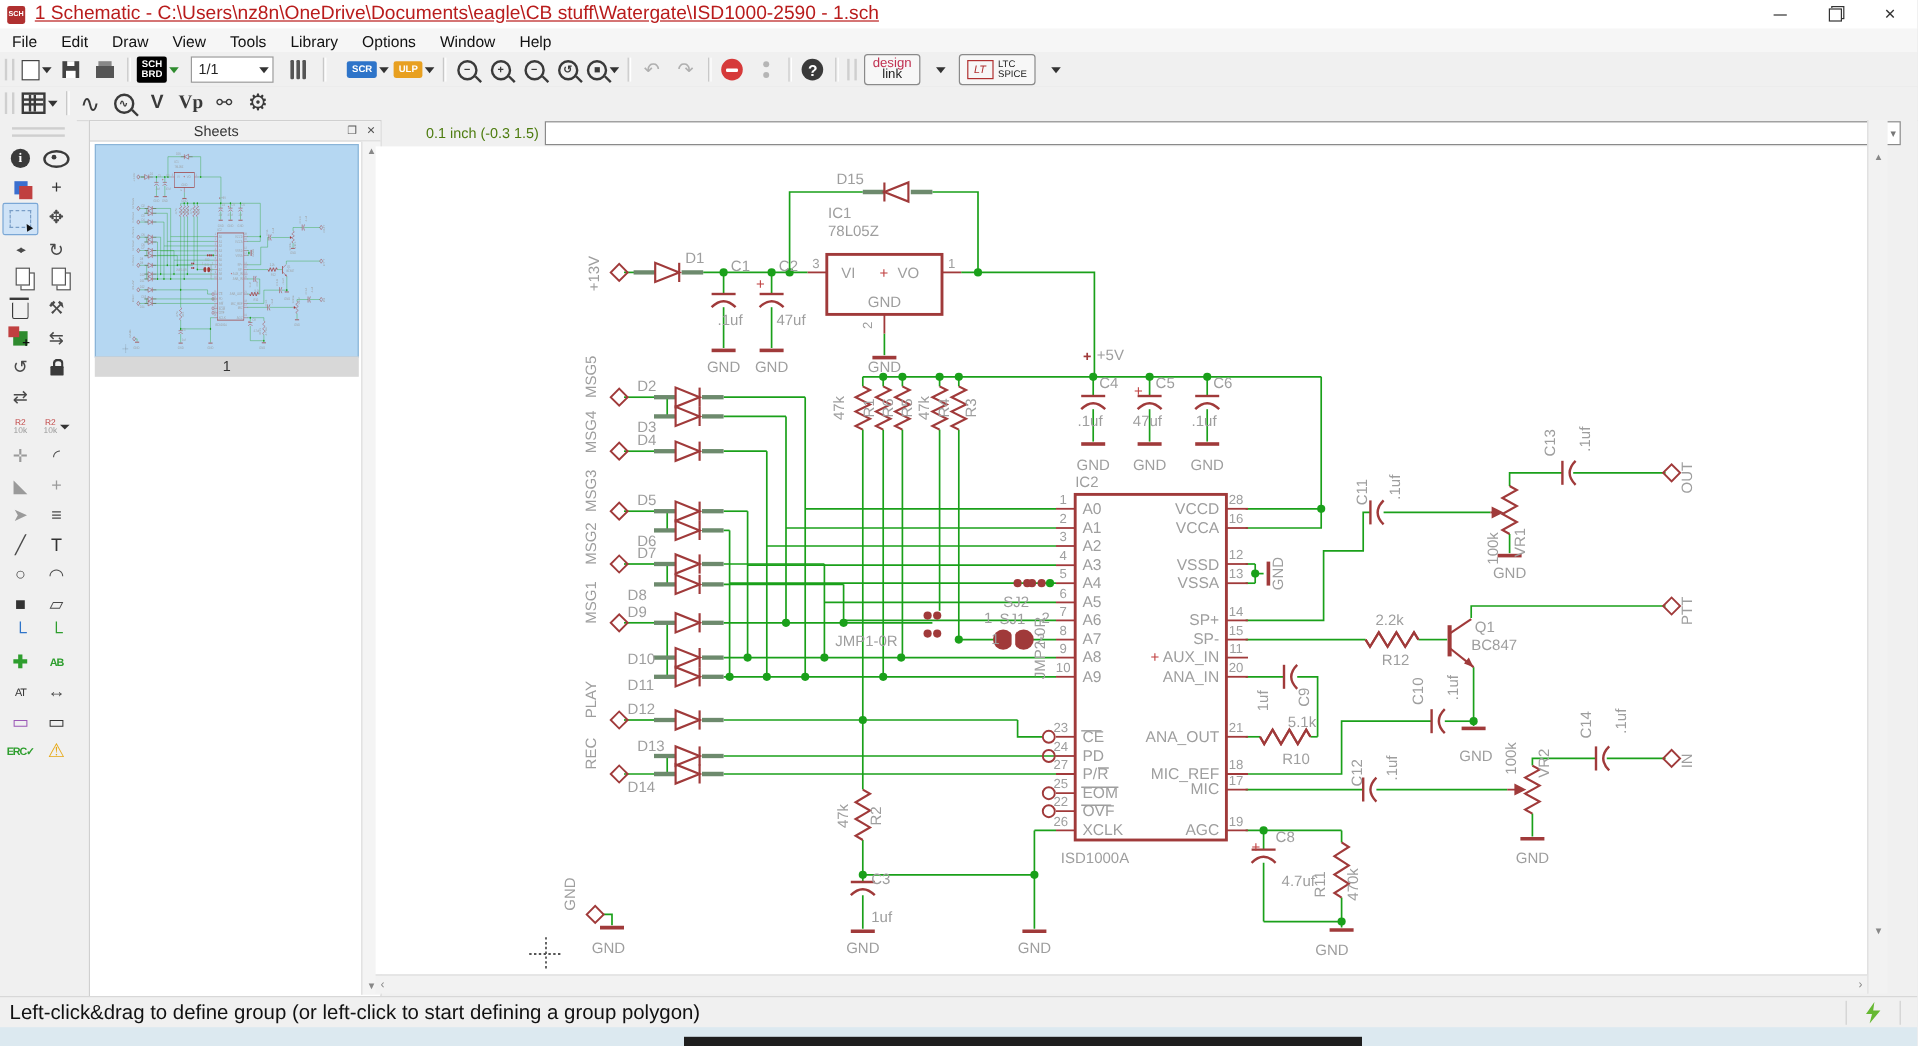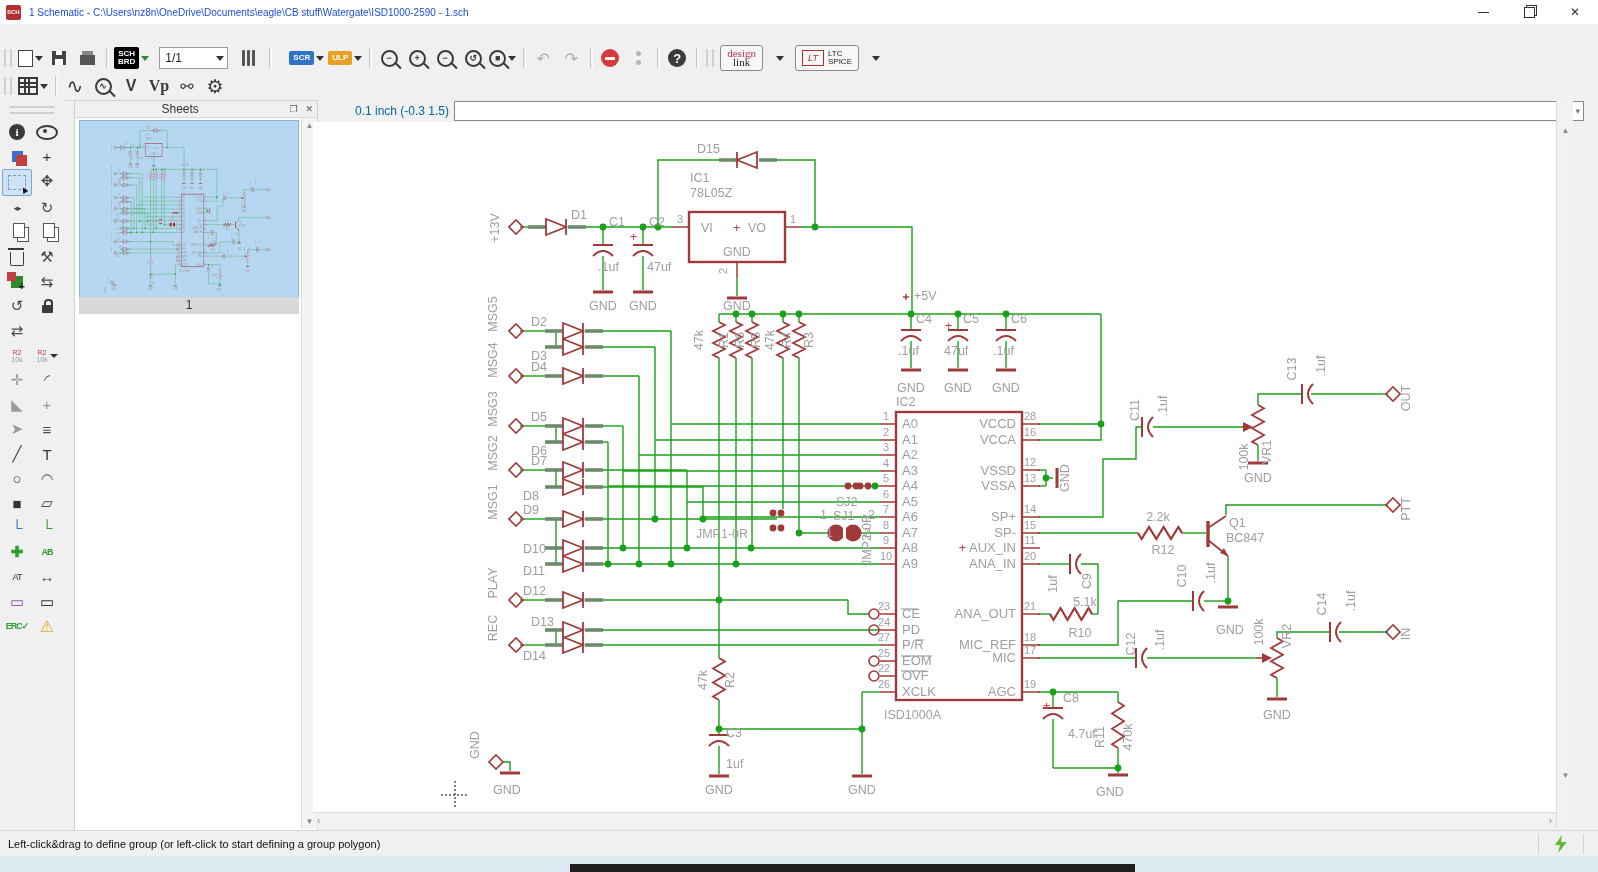--- a/index.html
+++ b/index.html
@@ -1,21 +1,21 @@
 <!DOCTYPE html>
 <html><head>
 <meta charset="utf-8">
 <style>
   html,body{margin:0;padding:0;background:#e8e8e8;font-family:"Liberation Sans",sans-serif;}
   #app{position:relative;width:1598px;height:872px;background:#f0f0f0;overflow:hidden;font-size:13px;color:#222;}
   
   #titlebar{position:absolute;left:0;top:0;width:1598px;height:24px;background:#ffffff;display:flex;align-items:center;}
   #appicon{width:15px;height:15px;margin:0 8px 0 6px;background:#b03030;border-radius:2px;position:relative;}
   #appicon::after{content:"SCH";position:absolute;left:1px;top:4px;font-size:6px;color:#fff;font-weight:bold;}
-  #title{font-size:10px;color:#1d4ed8;}
+  #title{font-size:16px;color:#b91c1c;text-decoration:underline;}
   #winbtns{margin-left:auto;display:flex;height:24px;}
   .winbtn{width:46px;height:24px;display:flex;align-items:center;justify-content:center;color:#333;font-size:12px;}
   .winbtn .min{display:inline-block;width:11px;border-bottom:1px solid #333;}
   .winbtn .rest{display:inline-block;width:9px;height:9px;border:1px solid #333;box-shadow:2px -2px 0 -1px #fff,2px -2px 0 0 #333;}
   
   #menubar{position:absolute;left:0;top:24px;width:1598px;height:20px;background:#f6f6f6;border-bottom:1px solid #e2e2e2;display:flex;align-items:center;}
   .menuitem{padding:1px 10px;font-size:13px;color:#111;}
   
   #toolbar1{position:absolute;left:0;top:44px;width:1598px;height:28px;background:#f0f0f0;border-bottom:1px solid #e0e0e0;display:flex;align-items:center;}
   #toolbar2{position:absolute;left:0;top:72px;width:1598px;height:28px;background:#f0f0f0;border-bottom:1px solid #dadada;display:flex;align-items:center;}
@@ -30,40 +30,40 @@
   .badge.blue{background:#2e74c9;margin-left:12px;}
   .badge.orange{background:#e8a020;}
   .combo{width:62px;height:20px;border:1px solid #9a9a9a;background:#fff;display:flex;align-items:center;font-size:12px;padding-left:5px;margin:0 8px;}
   .combo .dd{margin-left:auto;margin-right:3px;}
   .stopbtn{width:18px;height:18px;border-radius:50%;background:#d63a3a;position:relative;}
   .stopbtn::after{content:"";position:absolute;left:4px;top:8px;width:10px;height:3px;background:#fff;border-radius:1px;}
   .helpbtn{width:18px;height:18px;border-radius:50%;background:#3a3a3a;color:#fff;font-weight:bold;font-size:13px;display:flex;align-items:center;justify-content:center;}
   .dots2{display:flex;flex-direction:column;gap:4px;}
   .dots2 i{width:5px;height:5px;border-radius:50%;background:#b5b5b5;}
   .bigbtn{border:1px solid #8a8a8a;border-radius:3px;background:#f7f7f7;height:24px;display:flex;align-items:center;padding:0 6px;margin:0 2px;}
-  .dlink{font-size:11px;color:#c03050;line-height:9px;text-align:center;font-family:Liberation Serif, serif;}
+  .dlink{font-size:11px;color:#c03050;line-height:9px;text-align:center;}
   .dlink .lk{color:#222;}
   .ltclogo{width:20px;height:14px;border:1px solid #b03030;color:#b03030;font-size:9px;display:flex;align-items:center;justify-content:center;margin-right:4px;font-style:italic;}
   .ltctext{font-size:8px;color:#222;line-height:8px;}
   .mag{width:13px;height:13px;border:2px solid #3a3a3a;border-radius:50%;position:relative;font-size:9px;font-weight:bold;color:#3a3a3a;display:flex;align-items:center;justify-content:center;}
   .mag::after{content:"";position:absolute;width:7px;height:2px;background:#3a3a3a;transform:rotate(45deg);right:-6px;bottom:-2px;}
   .gridicon{width:16px;height:14px;border:2px solid #3a3a3a;position:relative;}
   .gridicon::before{content:"";position:absolute;left:4px;top:0;width:2px;height:100%;background:#3a3a3a;box-shadow:4px 0 0 #3a3a3a;}
   .gridicon::after{content:"";position:absolute;left:0;top:3px;width:100%;height:2px;background:#3a3a3a;box-shadow:0 4px 0 #3a3a3a;}
   .libicon{width:16px;height:16px;display:flex;gap:2px;}
   .libicon i{width:3px;height:16px;background:#555;border-radius:1px;}
   .sheeticon{width:13px;height:15px;border:1px solid #444;background:#fff;position:relative;}
   .floppy{width:14px;height:14px;background:#444;position:relative;}
   .floppy::after{content:"";position:absolute;left:3px;bottom:0;width:8px;height:6px;background:#fff;}
   .floppy::before{content:"";position:absolute;left:4px;top:0;width:6px;height:4px;background:#fff;}
   .printer{width:15px;height:10px;background:#555;position:relative;margin-top:4px;}
   .printer::before{content:"";position:absolute;left:2px;top:-4px;width:11px;height:4px;background:#888;}
   
   #midbar{position:absolute;left:308px;top:100px;width:1290px;height:22px;background:#f0f0f0;display:flex;align-items:center;}
-  #coordbox{width:104px;font-size:12px;color:#0369a1;text-align:center;margin-left:42px;}
+  #coordbox{width:104px;font-size:12px;color:#4d7c0f;text-align:center;margin-left:42px;}
   #cmdwrap{flex:1;height:18px;border:1px solid #8a8a8a;background:#fff;display:flex;align-items:center;margin-right:14px;}
   #cmdinput{flex:1;border:none;outline:none;height:14px;font-size:12px;font-family:"Liberation Sans",sans-serif;}
   #cmddd{font-size:9px;color:#777;padding:0 3px;}
   #midclose{position:absolute;left:0px;top:2px;font-size:9px;color:#555;}
   
   #sheets{position:absolute;left:74px;top:100px;width:242px;height:730px;background:#fff;border:1px solid #d0d0d0;}
   #sheetshead{height:16px;background:#f0f0f0;display:flex;align-items:center;border-bottom:1px solid #d8d8d8;}
   #sheetstitle{flex:1;text-align:center;font-size:12px;color:#333;}
   .shbtn{font-size:9px;color:#555;padding:0 4px;}
   #thumbwrap{position:absolute;left:4px;top:19px;width:218px;height:176px;background:#b5d7f2;border:1px solid #8ab4d8;}
@@ -101,21 +101,21 @@
   .lockic::before{content:"";position:absolute;left:2px;top:-6px;width:5px;height:6px;border:2px solid #3a3a3a;border-bottom:none;border-radius:4px 4px 0 0;}
   .groupsel{width:16px;height:13px;border:1.5px dashed #7a9ec7;position:relative;}
   .groupsel::after{content:"\25B2";position:absolute;right:-4px;bottom:-6px;color:#111;font-size:10px;transform:rotate(-30deg);}
   
   #canvas{position:absolute;left:313px;top:122px;width:1243px;height:690px;background:#ffffff;}
   #vscroll{position:absolute;left:1556px;top:100px;width:16px;height:728px;background:#f2f2f2;border-left:1px solid #dcdcdc;}
   #hscroll{position:absolute;left:313px;top:812px;width:1243px;height:16px;background:#f2f2f2;border-top:1px solid #dcdcdc;display:flex;align-items:center;justify-content:space-between;padding:0 4px;box-sizing:border-box;}
   .sarr{font-size:10px;color:#888;}
   
   #statusbar{position:absolute;left:0;top:830px;width:1598px;height:26px;background:#f0f0f0;border-top:1px solid #d8d8d8;display:flex;align-items:center;}
-  #statusmsg{padding-left:8px;font-size:11px;color:#111;}
+  #statusmsg{padding-left:8px;font-size:17px;color:#111;}
   #statusright{margin-left:auto;display:flex;align-items:center;height:26px;}
   .ssep{width:1px;height:20px;background:#d0d0d0;margin:0 14px;}
   #bottomstrip{position:absolute;left:0;top:856px;width:1598px;height:16px;background:#dce9f0;}
   #taskpeek{position:absolute;left:570px;top:864px;width:565px;height:8px;background:#1e1e1e;}
 </style>
 </head>
 <body>
 
 <div id="app">
 
@@ -126,20 +126,31 @@
       <div class="winbtn">
           <span class="min"></span>
         </div>
       <div class="winbtn">
           <span class="rest"></span>
         </div>
       <div class="winbtn">✕</div>
     </div>
   </div>
 
+  <div id="menubar">
+      <div class="menuitem">File</div>
+      <div class="menuitem">Edit</div>
+      <div class="menuitem">Draw</div>
+      <div class="menuitem">View</div>
+      <div class="menuitem">Tools</div>
+      <div class="menuitem">Library</div>
+      <div class="menuitem">Options</div>
+      <div class="menuitem">Window</div>
+      <div class="menuitem">Help</div>
+    </div>
 
   <div id="toolbar1">
     <div class="grip"></div>
     <div class="tbtn">
         <span class="sheeticon"></span>
         <span class="dd"></span>
       </div>
     <div class="tbtn">
         <span class="floppy"></span>
       </div>

